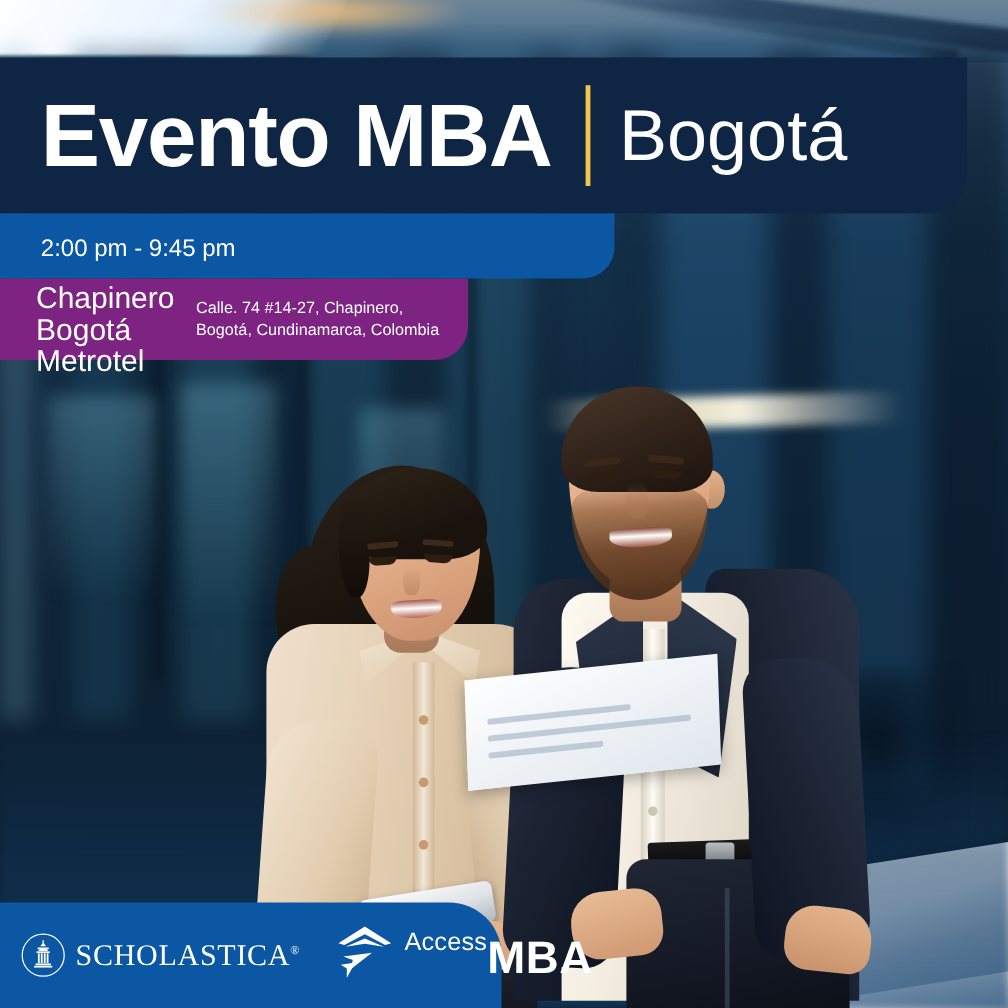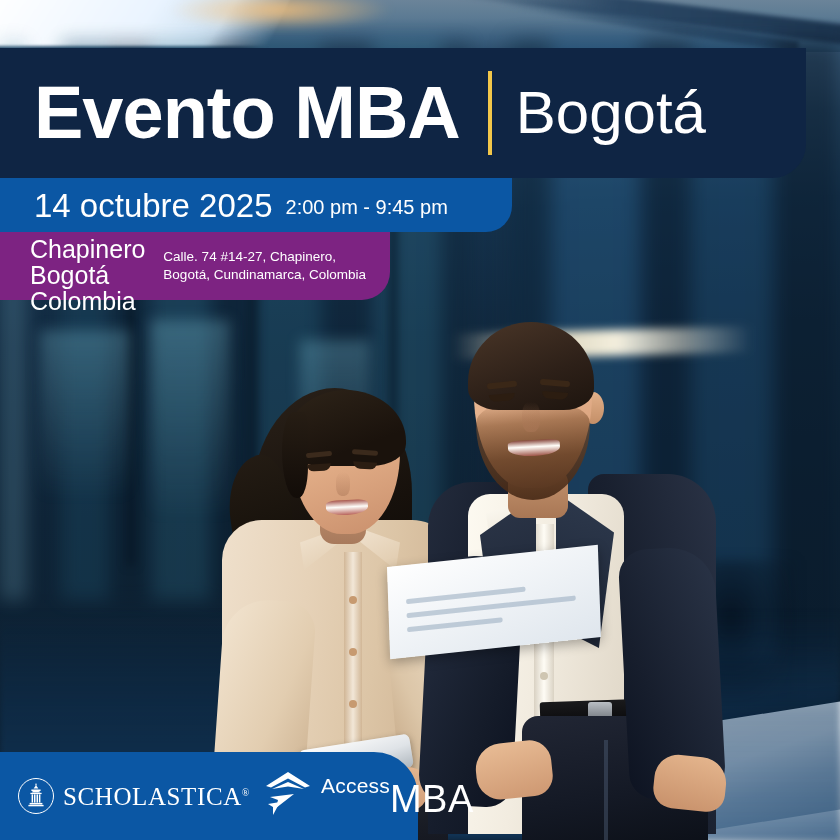--- a/index.html
+++ b/index.html
@@ -554,21 +554,21 @@
   .band-logos {
     position: absolute;
     left: 0; bottom: 0;
     width: 418px; height: 88px;
     background: #0b57a4;
     border-radius: 0 44px 0 0;
     display: flex;
     align-items: center;
     padding-left: 18px;
     box-sizing: border-box;
-    gap: 14px;
+    gap: 30px;
   }
   .schol-group {
     display: flex;
     align-items: center;
     gap: 9px;
   }
   .schol-emblem {
     width: 34px; height: 34px;
     border: 1.6px solid #ffffff;
     border-radius: 50%;
@@ -589,21 +589,21 @@
     display: flex;
     align-items: center;
     gap: 9px;
   }
   .amba-mark { width: 48px; height: 52px; flex: 0 0 auto; }
   .amba-text { display: flex; line-height: 1; }
   .amba-access {
     color: #ffffff; font-size: 21px; font-weight: 400; letter-spacing: 0.2px;
   }
   .amba-mba {
-    color: #ffffff; font-size: 38px; font-weight: 400; letter-spacing: 0.5px; margin-top: 5px;
+    color: #ffffff; font-size: 38px; font-weight: 700; letter-spacing: 0.5px; margin-top: 5px;
   }
 </style>
 </head>
 <body>
 
 <div id="poster">
 
   <div class="photo">
 
     <div class="ceiling"></div>
@@ -699,29 +699,28 @@
 
   <div class="band-navy">
     <div class="title-row">
       <span class="title-main">Evento MBA</span>
       <span class="title-divider"></span>
       <span class="title-city">Bogotá</span>
     </div>
   </div>
 
   <div class="band-blue">
-    <span class="date-text">14 octubre 2025</span>
     <span class="time-text">2:00 pm - 9:45 pm</span>
   </div>
 
   <div class="band-purple">
     <div class="venue-name">
       <div>Chapinero</div>
       <div>Bogotá</div>
-      <div>Colombia</div>
+      <div>Metrotel</div>
     </div>
     <div class="venue-address">
       <div>Calle. 74 #14-27, Chapinero,</div>
       <div>Bogotá, Cundinamarca, Colombia</div>
     </div>
   </div>
 
   <div class="band-logos">
 
     <div class="schol-group">

